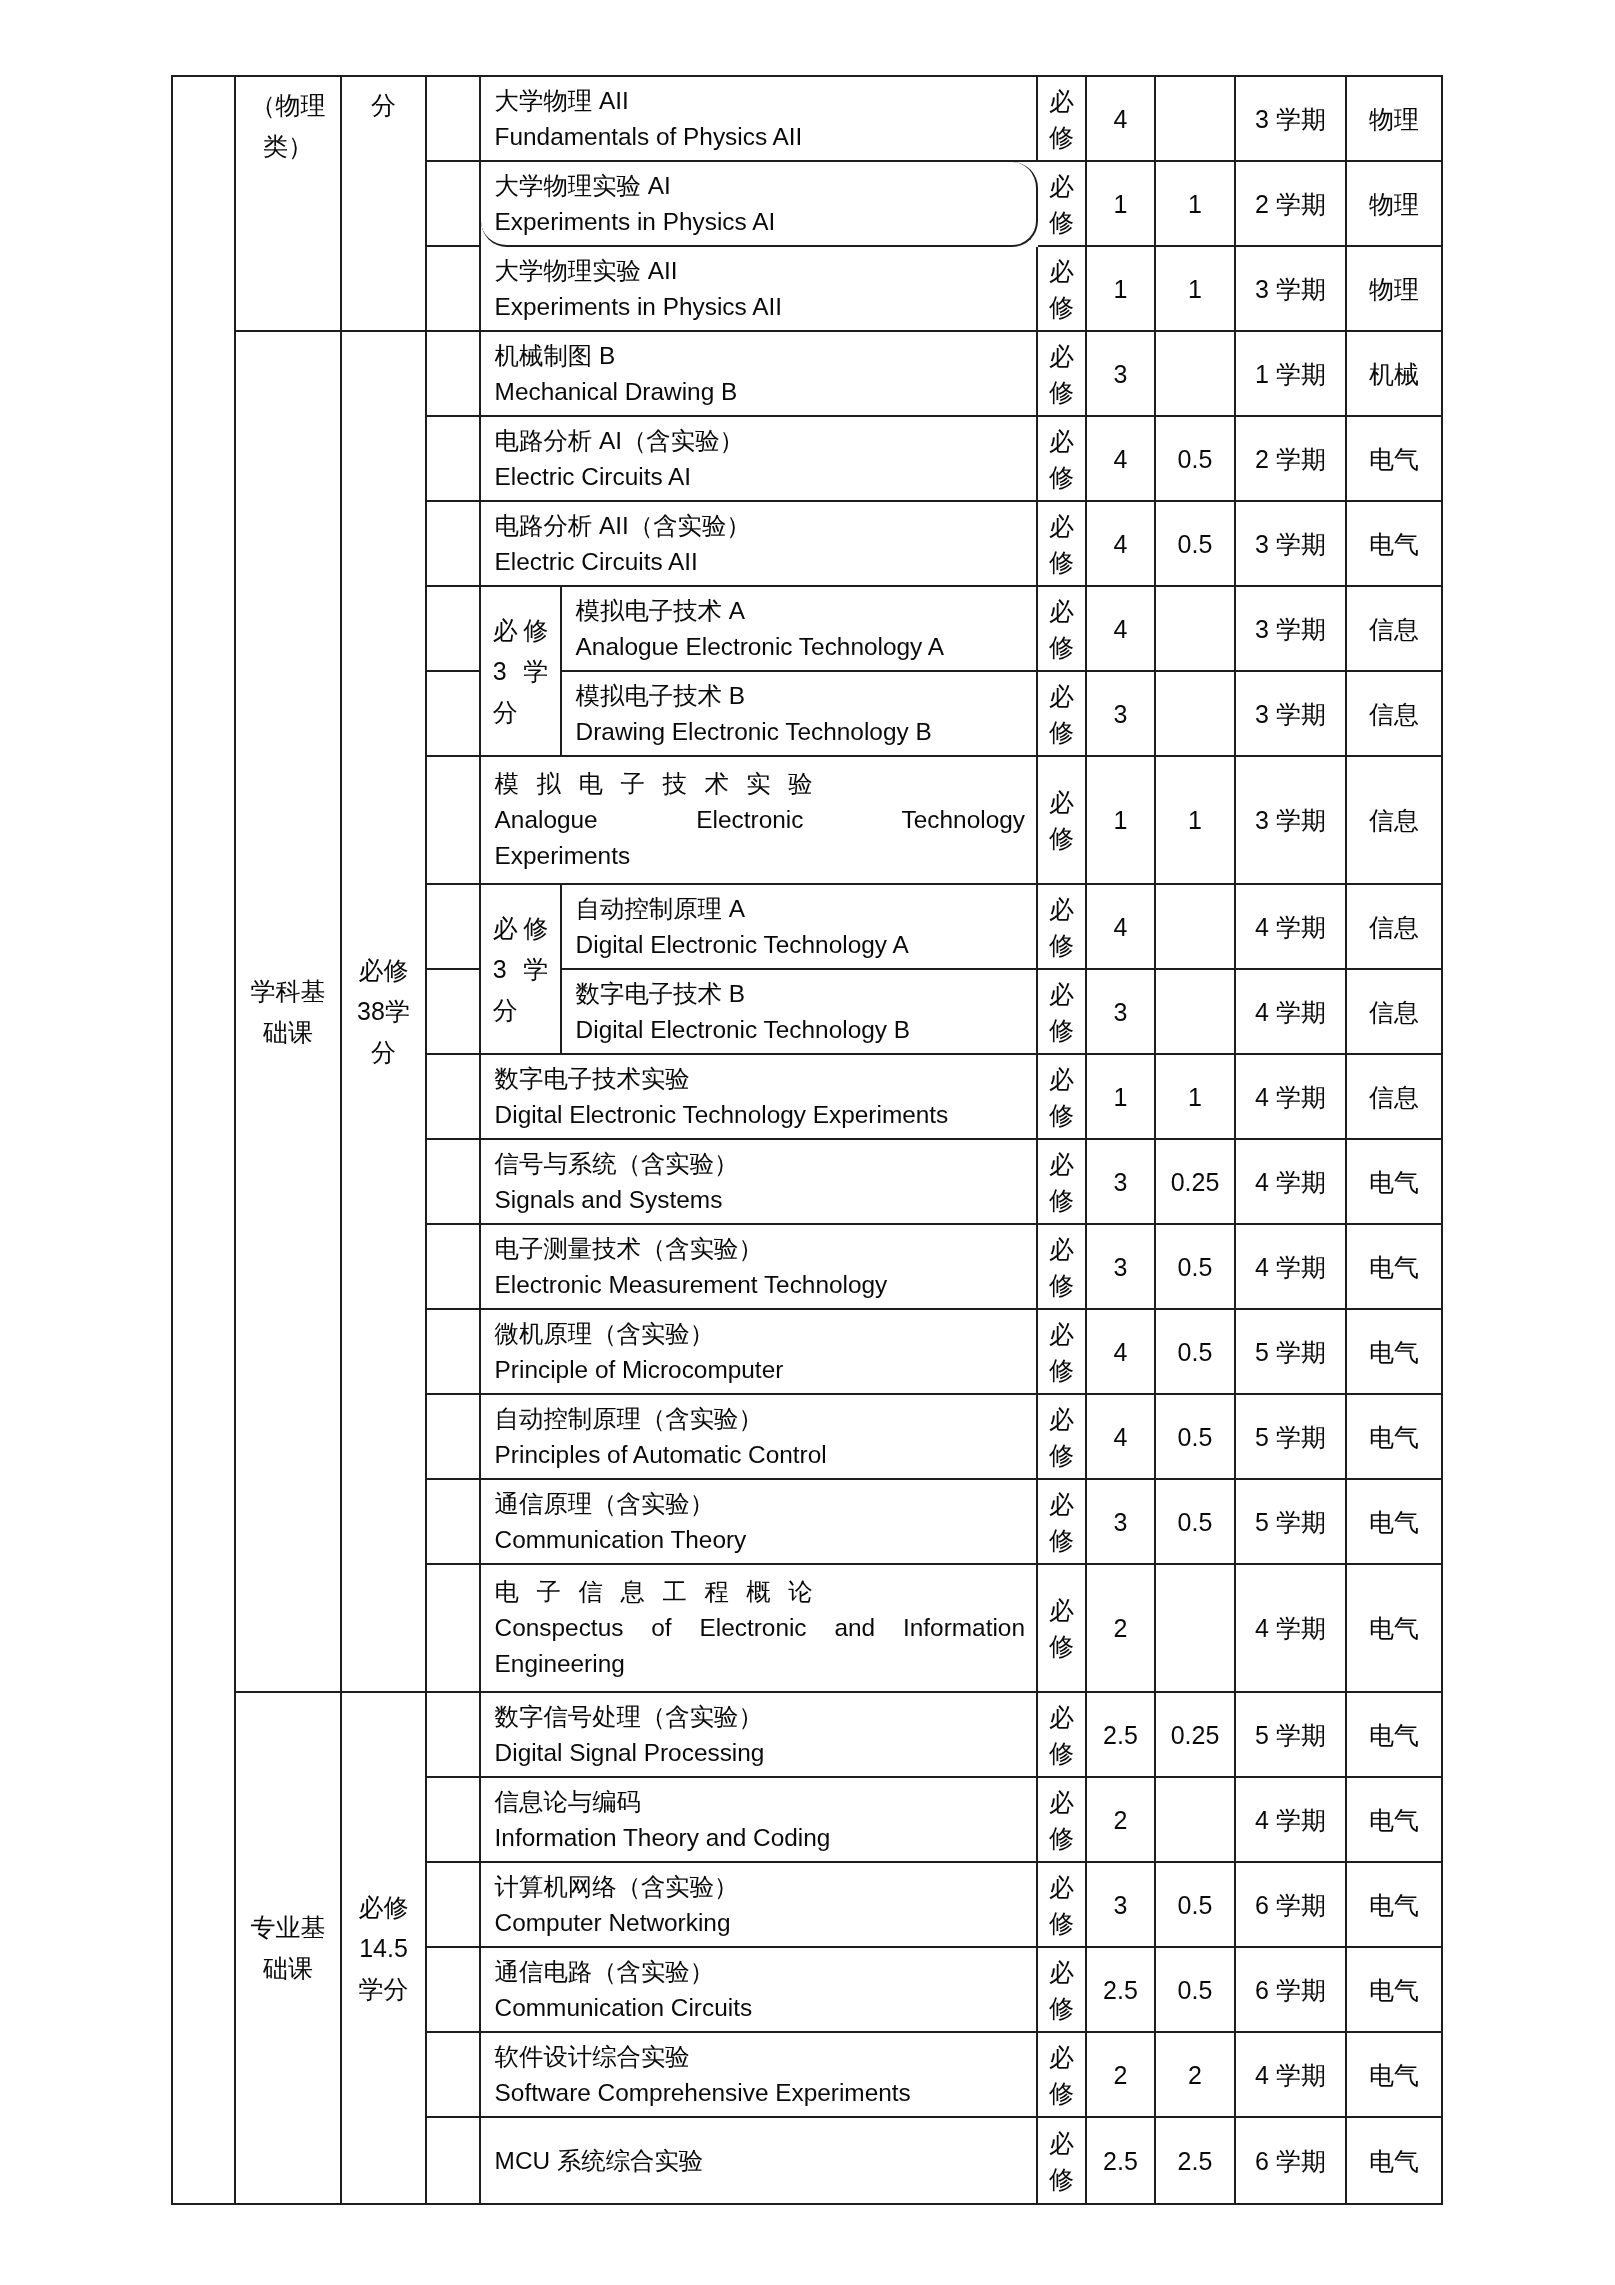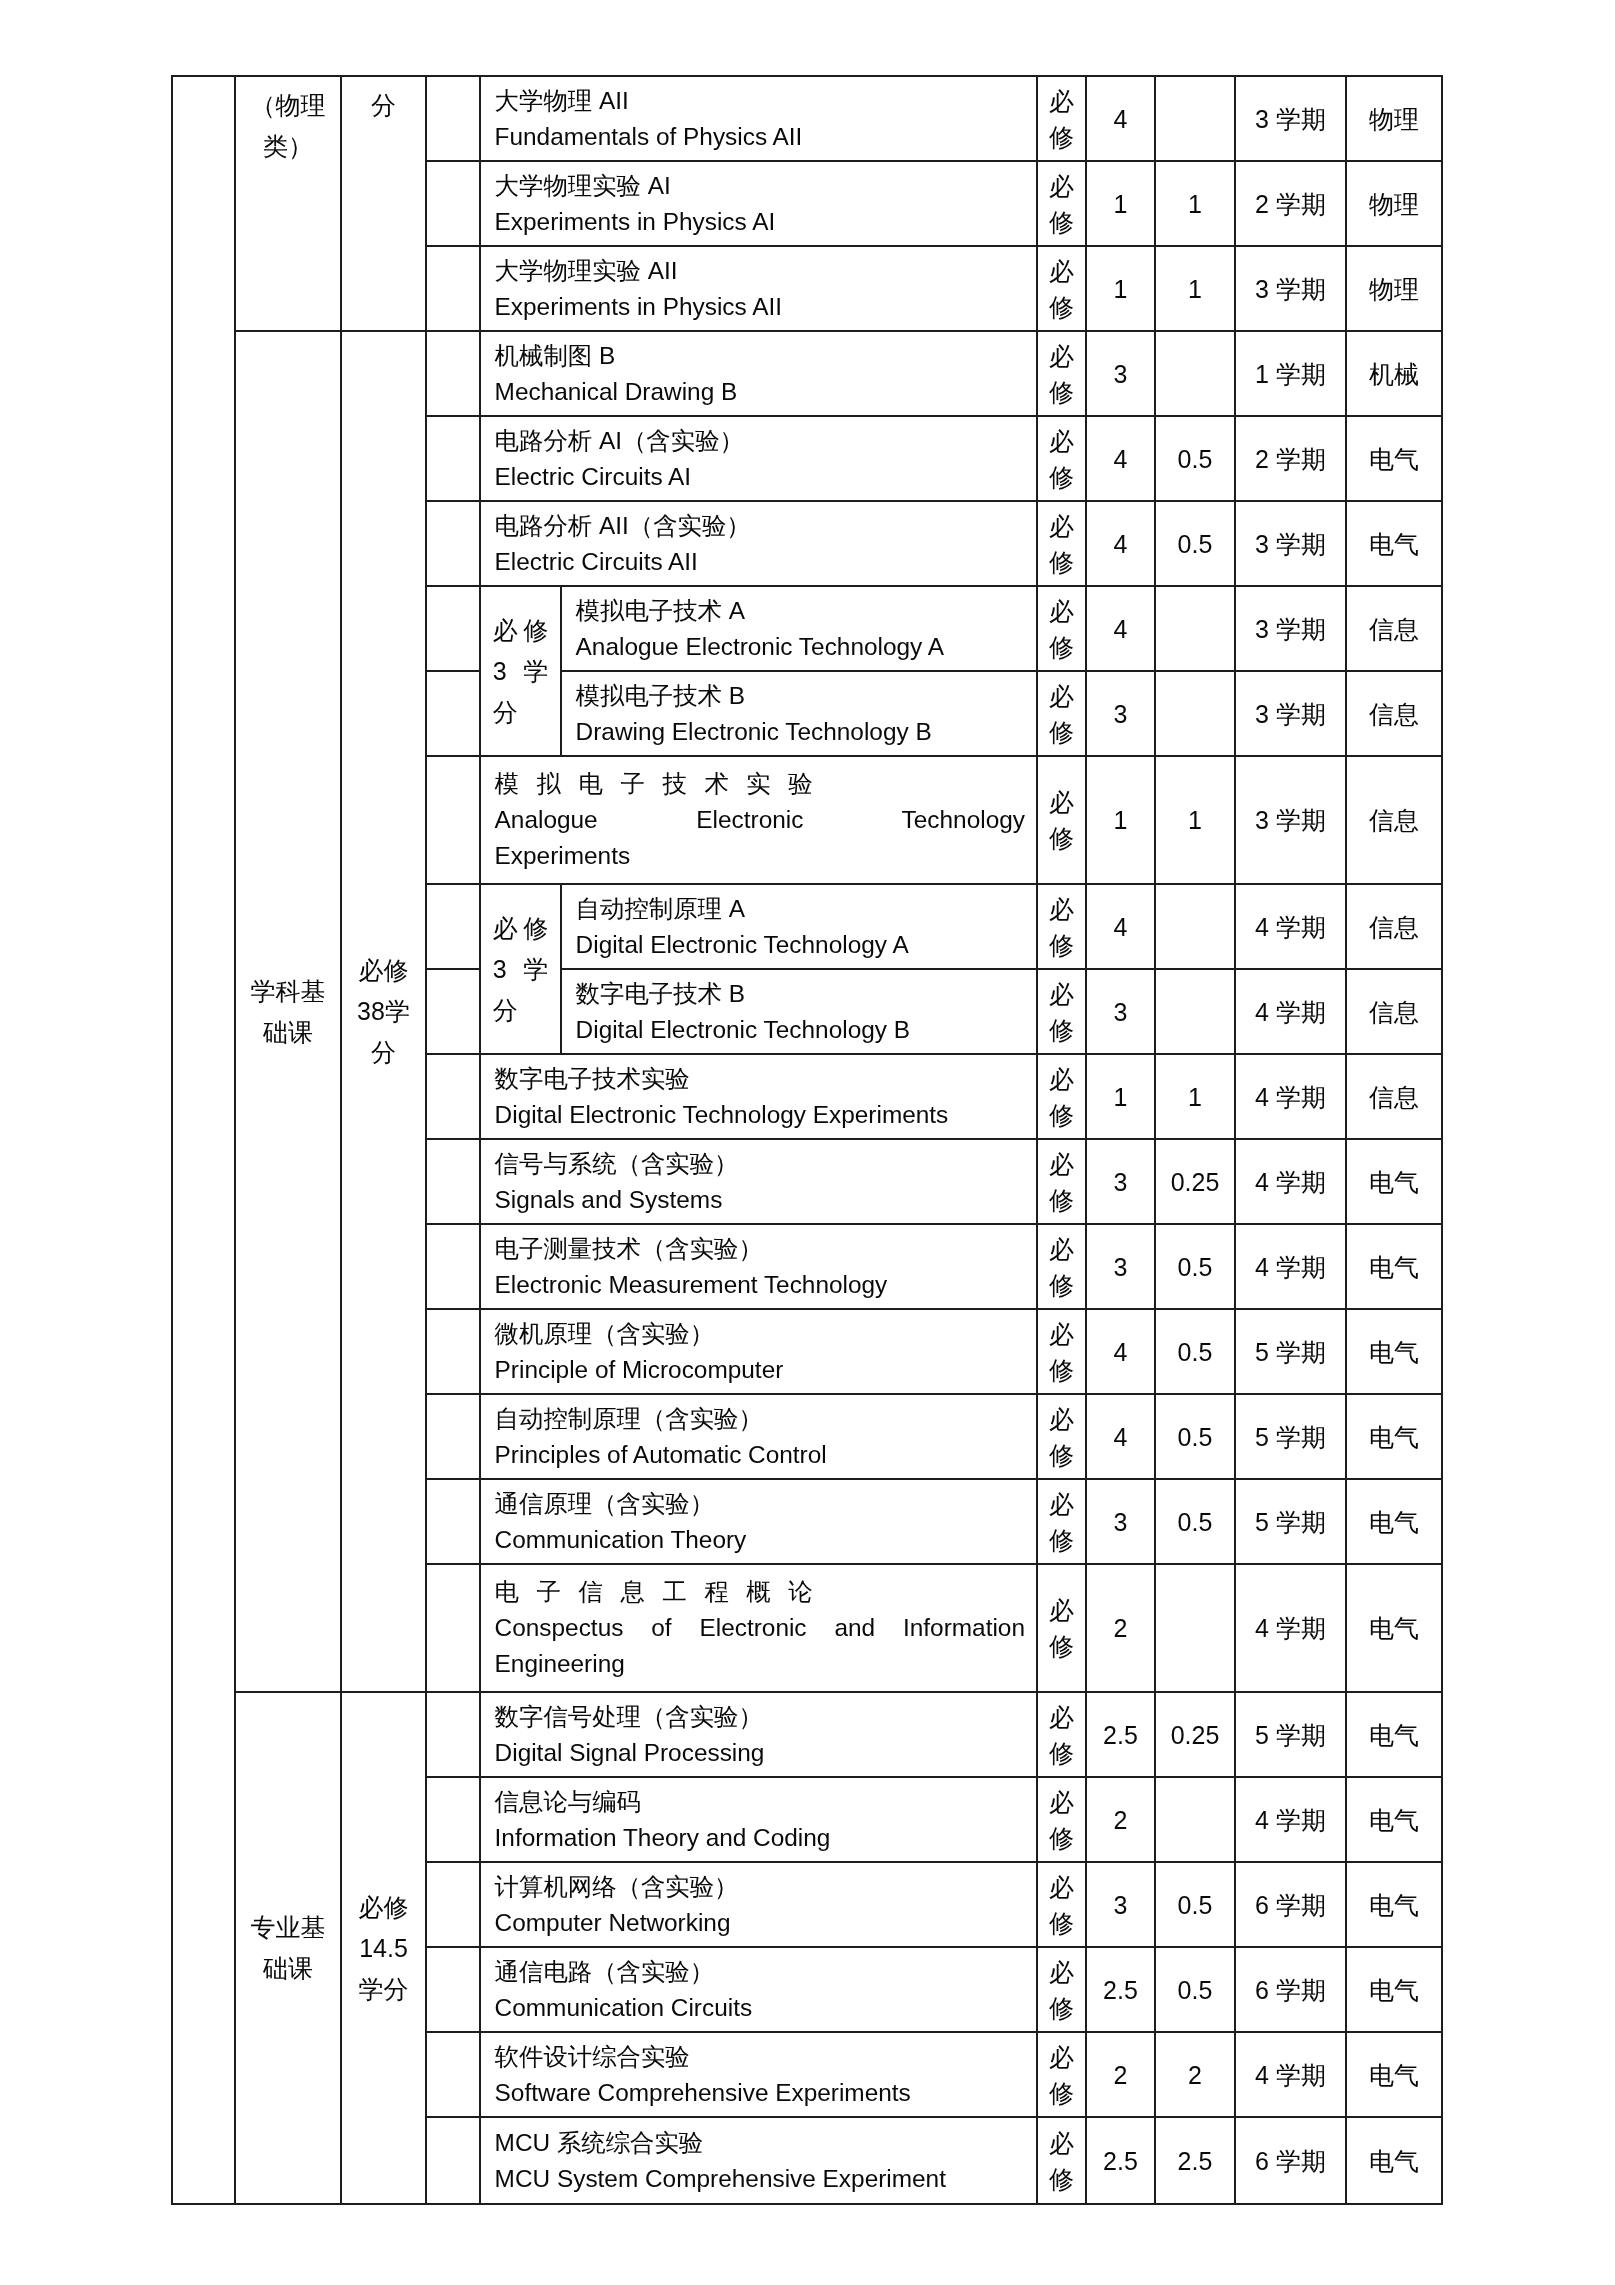--- a/index.html
+++ b/index.html
@@ -53,21 +53,21 @@
     </div>
     <div class="cell req" style="grid-area: 1 / 7;">
       <div class="ln">必</div>
       <div class="ln">修</div>
     </div>
     <div class="cell " style="grid-area: 1 / 8;">4</div>
     <div class="cell " style="grid-area: 1 / 9;"></div>
     <div class="cell " style="grid-area: 1 / 10;">3 学期</div>
     <div class="cell nbr" style="grid-area: 1 / 11;">物理</div>
     <div class="cell c4" style="grid-area: 2 / 4;"></div>
-    <div class="cell name" style="grid-area: 2 / 5 / auto / span 2;">
+    <div class="cell name" style="grid-area: 2 / 5 / auto / span 2; border-radius: 26px;">
       <div class="zh">大学物理实验 AI</div>
       <div class="en">Experiments in Physics AI</div>
     </div>
     <div class="cell req" style="grid-area: 2 / 7;">
       <div class="ln">必</div>
       <div class="ln">修</div>
     </div>
     <div class="cell " style="grid-area: 2 / 8;">1</div>
     <div class="cell " style="grid-area: 2 / 9;">1</div>
     <div class="cell " style="grid-area: 2 / 10;">2 学期</div>
@@ -369,21 +369,20 @@
       <div class="ln">必</div>
       <div class="ln">修</div>
     </div>
     <div class="cell " style="grid-area: 23 / 8;">2</div>
     <div class="cell " style="grid-area: 23 / 9;">2</div>
     <div class="cell " style="grid-area: 23 / 10;">4 学期</div>
     <div class="cell nbr" style="grid-area: 23 / 11;">电气</div>
     <div class="cell c4 nbb" style="grid-area: 24 / 4;"></div>
     <div class="cell name nbb" style="grid-area: 24 / 5 / auto / span 2;">
       <div class="zh">MCU 系统综合实验</div>
-      <div class="en">MCU System Comprehensive Experiment</div>
     </div>
     <div class="cell req nbb" style="grid-area: 24 / 7;">
       <div class="ln">必</div>
       <div class="ln">修</div>
     </div>
     <div class="cell  nbb" style="grid-area: 24 / 8;">2.5</div>
     <div class="cell  nbb" style="grid-area: 24 / 9;">2.5</div>
     <div class="cell  nbb" style="grid-area: 24 / 10;">6 学期</div>
     <div class="cell nbr nbb" style="grid-area: 24 / 11;">电气</div>
     <div class="cell cat nbb" style="grid-area: 19 / 2 / 25;">

